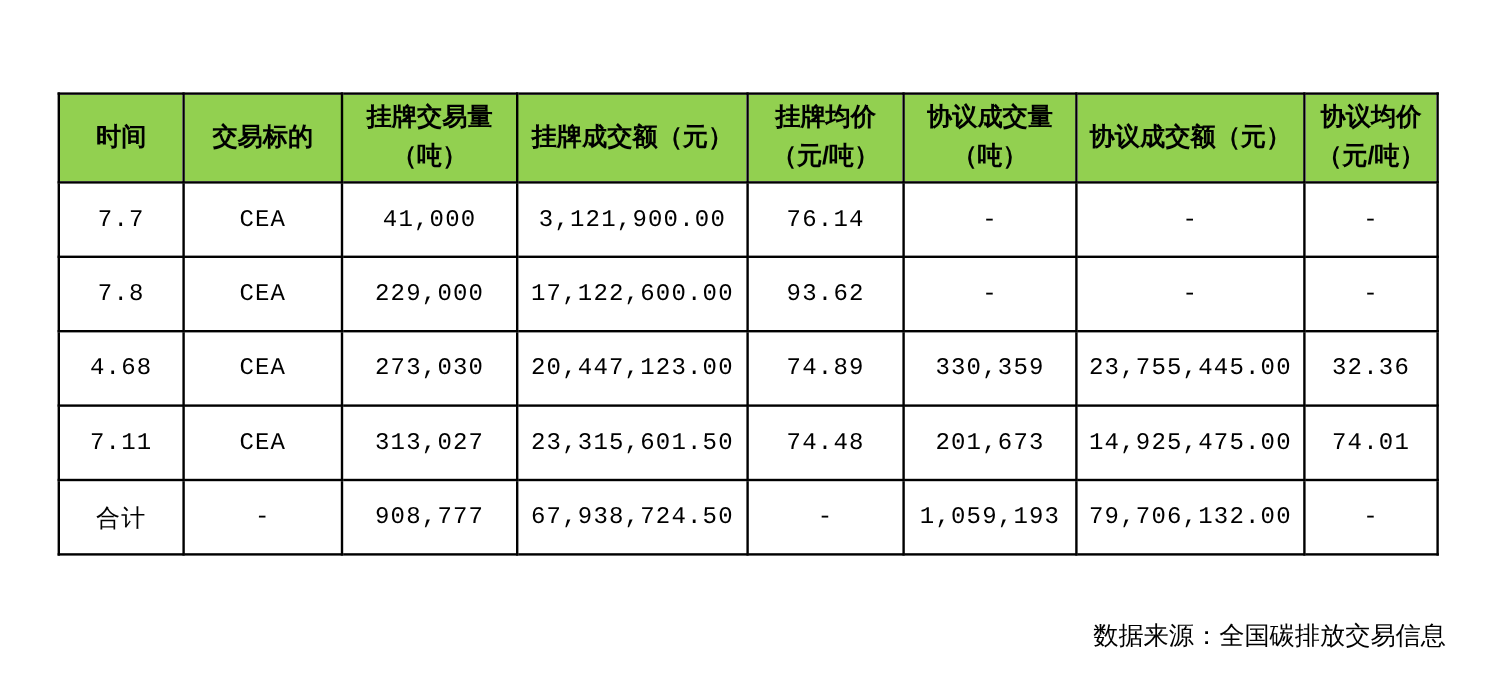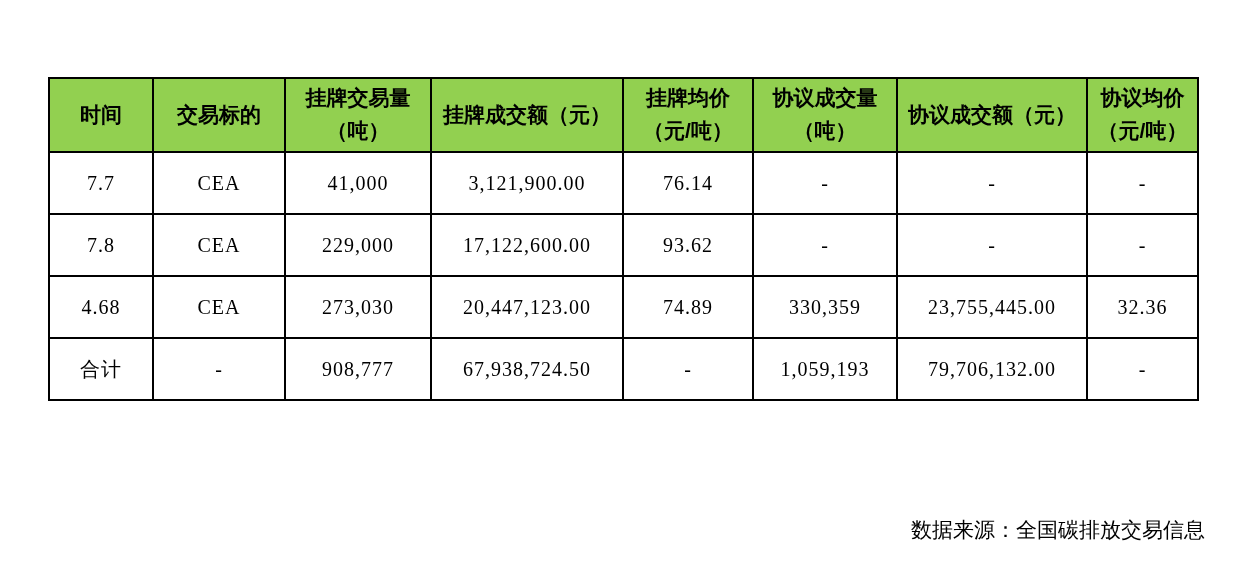--- a/index.html
+++ b/index.html
@@ -37,21 +37,21 @@
   table.trading-table th {
     background: #92d050;
     font-family: "Liberation Sans", sans-serif;
     font-weight: bold;
     font-size: 21px;
     line-height: 1.55;
     height: 72px;
     white-space: pre-line;
   }
   table.trading-table td {
-    font-family: Liberation Serif, serif;
+    font-family: Liberation Mono, monospace;
     font-size: 20px;
     letter-spacing: 1px;
     height: 60px;
   }
   .source-note {
     position: absolute;
     top: 516px;
     right: 40px;
     font-family: Liberation Serif, serif;
     font-size: 21px;
@@ -114,20 +114,30 @@
           <td>4.68</td>
           <td>CEA</td>
           <td>273,030</td>
           <td>20,447,123.00</td>
           <td>74.89</td>
           <td>330,359</td>
           <td>23,755,445.00</td>
           <td>32.36</td>
         </tr>
         <tr>
+          <td>7.11</td>
+          <td>CEA</td>
+          <td>313,027</td>
+          <td>23,315,601.50</td>
+          <td>74.48</td>
+          <td>201,673</td>
+          <td>14,925,475.00</td>
+          <td>74.01</td>
+        </tr>
+        <tr>
           <td>合计</td>
           <td>-</td>
           <td>908,777</td>
           <td>67,938,724.50</td>
           <td>-</td>
           <td>1,059,193</td>
           <td>79,706,132.00</td>
           <td>-</td>
         </tr>
       </tbody>

